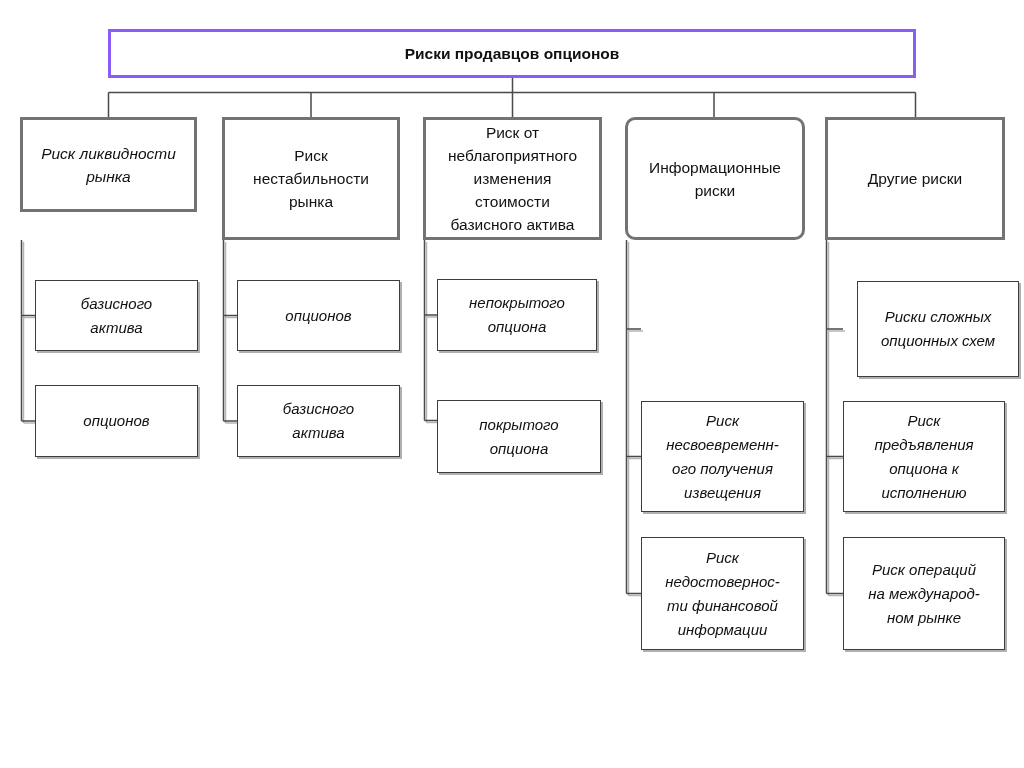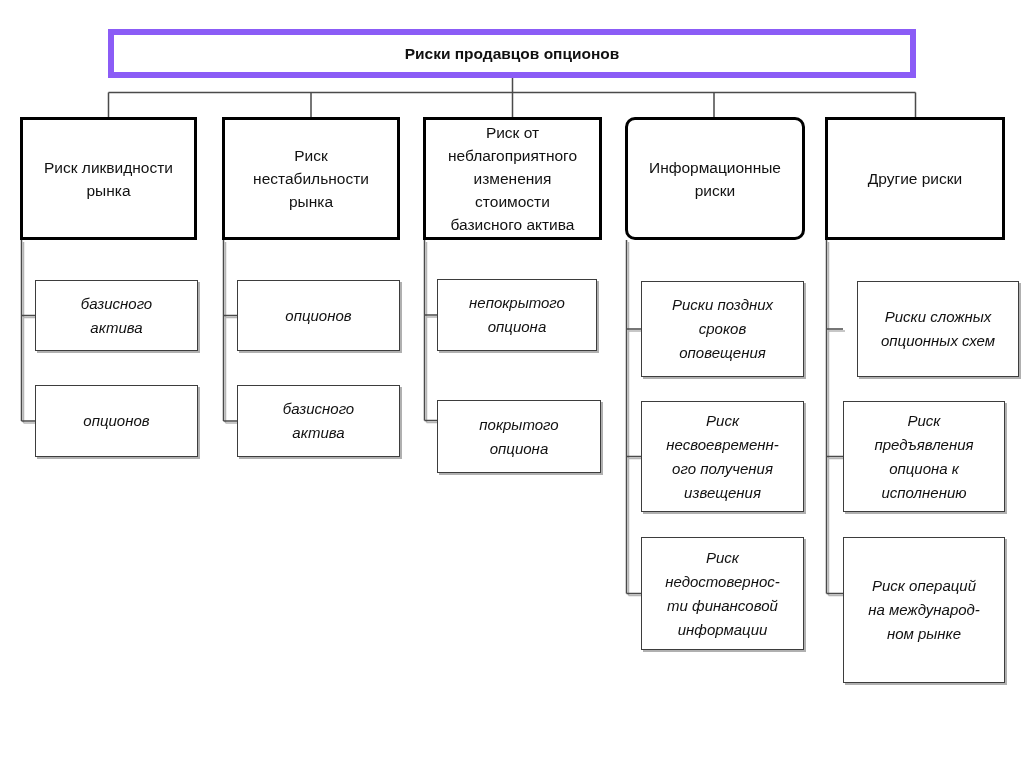--- a/index.html
+++ b/index.html
@@ -16,27 +16,27 @@
     position: absolute;
     box-sizing: border-box;
     background: #ffffff;
     display: flex;
     align-items: center;
     justify-content: center;
     text-align: center;
     white-space: pre-line;
   }
   .box-root {
-    border: 6px solid #8b5cf6;
+    border: 3px solid #8b5cf6;
     font-weight: bold;
     font-size: 15.5px;
     line-height: 21px;
   }
   .box-cat {
-    border: 3px solid #000000;
+    border: 3px solid #737373;
     font-size: 15.5px;
     line-height: 23px;
     padding: 2px;
   }
   .box-leaf {
     border: 1.5px solid #3d3d3d;
     box-shadow: 2px 2px 0 #b0b0b0;
     font-style: italic;
     font-size: 15px;
     line-height: 24px;
@@ -74,21 +74,21 @@
 
     <path d="M21.5 240 V421 M21.5 315.5 H35 M21.5 421 H35"></path>
     <path d="M223.5 240 V421 M223.5 315.5 H237 M223.5 421 H237"></path>
     <path d="M424.5 240 V420.5 M424.5 315 H437 M424.5 420.5 H437"></path>
     <path d="M626.5 240 V593.5 M626.5 329 H641 M626.5 456.5 H641 M626.5 593.5 H641"></path>
     <path d="M826.5 240 V593.5 M826.5 329 H843 M826.5 456.5 H843 M826.5 593.5 H843"></path>
   </svg>
 
   <div class="box box-root" style="left:108px; top:29px; width:808px; height:49px;">Риски продавцов опционов</div>
 
-  <div class="box box-cat" style="left:20px;  top:117px; width:177px; height:123px;">Риск ликвидности
+  <div class="box box-cat" style="left:20px;  top:117px; width:177px; height:95px;font-style:italic;">Риск ликвидности
 рынка</div>
   <div class="box box-cat" style="left:222px; top:117px; width:178px; height:123px;">Риск
 нестабильности
 рынка</div>
   <div class="box box-cat" style="left:423px; top:117px; width:179px; height:123px;">Риск от
 неблагоприятного
 изменения
 стоимости
 базисного актива</div>
   <div class="box box-cat" style="left:625px; top:117px; width:180px; height:123px;border-radius:10px;">Информационные
@@ -101,35 +101,32 @@
 
   <div class="box box-leaf" style="left:237px; top:280px; width:163px; height:71px;">опционов</div>
   <div class="box box-leaf" style="left:237px; top:385px; width:163px; height:72px;">базисного
 актива</div>
 
   <div class="box box-leaf" style="left:437px; top:279px; width:160px; height:72px;">непокрытого
 опциона</div>
   <div class="box box-leaf" style="left:437px; top:384px; width:164px; height:73px;margin-top:16px;">покрытого
 опциона</div>
 
-  <div class="box box-leaf" style="left:641px; top:281px; width:163px; height:96px;">Риски поздних
-сроков
-оповещения</div>
   <div class="box box-leaf" style="left:641px; top:401px; width:163px; height:111px;">Риск
 несвоевременн-
 ого получения
 извещения</div>
   <div class="box box-leaf" style="left:641px; top:537px; width:163px; height:113px;">Риск
 недостовернос-
 ти финансовой
 информации</div>
 
   <div class="box box-leaf" style="left:843px; top:281px; width:162px; height:96px;margin-left:14px;">Риски сложных
 опционных схем</div>
   <div class="box box-leaf" style="left:843px; top:401px; width:162px; height:111px;">Риск
 предъявления
 опциона к
 исполнению</div>
-  <div class="box box-leaf" style="left:843px; top:537px; width:162px; height:146px;">Риск операций
+  <div class="box box-leaf" style="left:843px; top:537px; width:162px; height:113px;">Риск операций
 на международ-
 ном рынке</div>
 
 </div>
 
 </body></html>

